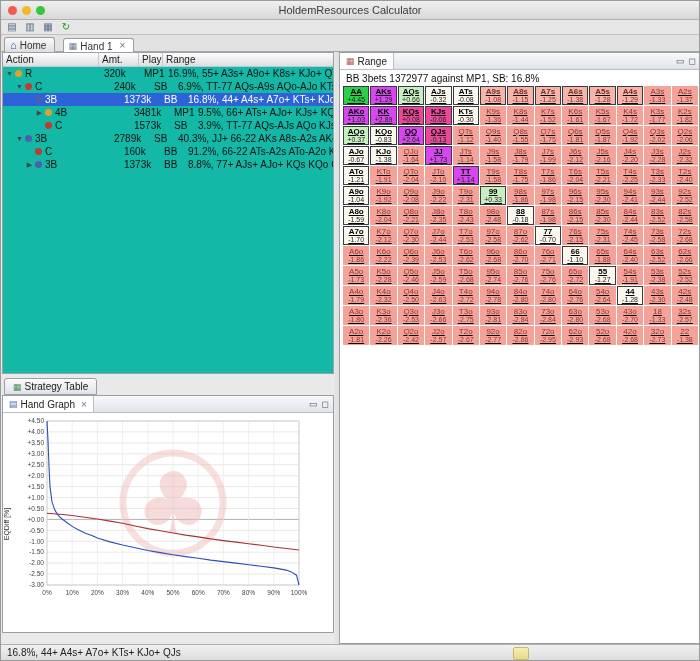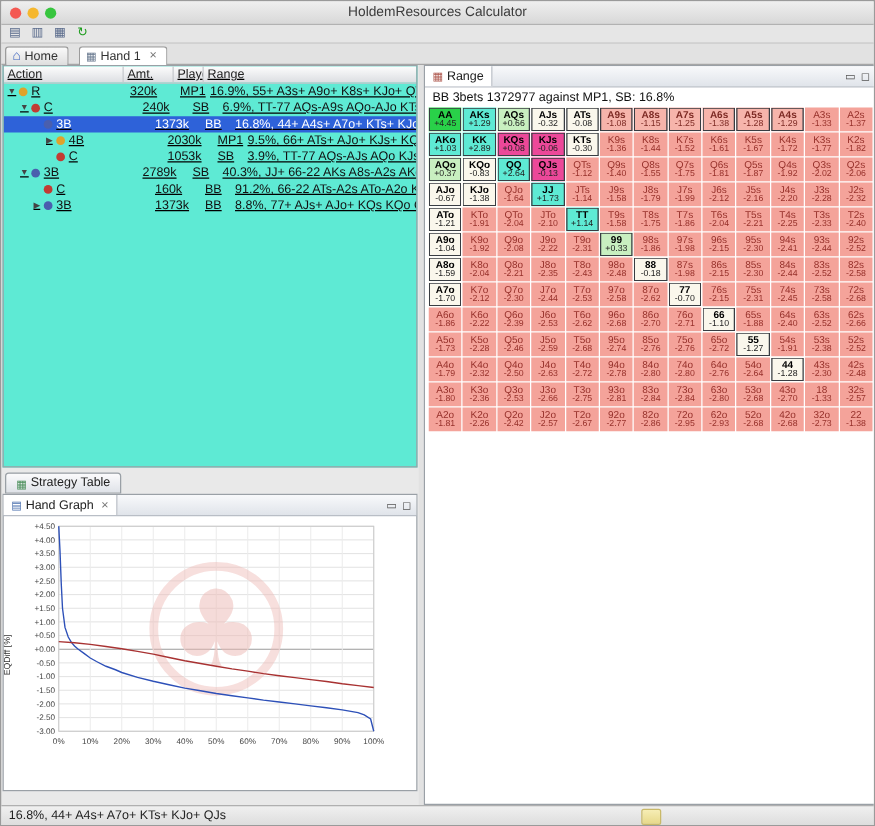--- a/index.html
+++ b/index.html
@@ -22,21 +22,21 @@
   .ticon{font-size:9px;}
   .home-ic{color:#3a62c0;font-size:11px;}
   .hand-ic{color:#6a7a90;}
   .tab .close{margin-left:4px;color:#777;font-size:10px;line-height:10px;}
   
   .content{position:absolute;top:51px;left:0;right:0;bottom:16px;}
   .left{position:absolute;left:0;top:0;width:334px;bottom:0;}
   .splitter{position:absolute;left:334px;width:4px;top:0;bottom:0;background:#e2e2e2;cursor:col-resize;}
   .right{position:absolute;left:338px;top:0;width:362px;bottom:0;background:#fff;border:1px solid #9aa0a6;box-sizing:border-box;}
   
-  .treewrap{position:absolute;left:1px;top:0;width:332px;height:322px;background:#5eead4;border:1px solid #9aa0a6;box-sizing:border-box;overflow:hidden;text-decoration:underline;}
+  .treewrap{position:absolute;left:1px;top:0;width:332px;height:322px;background:#14b8a6;border:1px solid #9aa0a6;box-sizing:border-box;overflow:hidden;}
   .thead{height:13px;display:flex;background:linear-gradient(#fdfdfd,#dcdee2);border-bottom:1px solid #c3c6ca;}
   .thc{font-size:10px;line-height:13px;padding-left:3px;color:#222;border-right:1px solid #c6c9cd;box-sizing:border-box;overflow:hidden;}
   .thc0{width:96px}.thc1{width:40px}.thc2{width:24px}.thc3{flex:1;border-right:none}
   .trow{display:flex;height:13px;line-height:13px;font-size:10px;color:#111;cursor:default;}
   .trow .ca{width:96px;flex:none;display:flex;align-items:center;overflow:hidden;}
   .trow .cb{width:40px;flex:none;overflow:hidden;white-space:nowrap;padding-left:3px;box-sizing:border-box;}
   .trow .cc{width:24px;flex:none;overflow:hidden;white-space:nowrap;padding-left:3px;box-sizing:border-box;}
   .trow .cd{flex:1;overflow:hidden;white-space:nowrap;padding-left:3px;box-sizing:border-box;}
   .trow .arrow{width:9px;flex:none;font-size:7px;color:#444;text-align:center;}
   .trow.sel{color:#fff;}
@@ -53,33 +53,33 @@
   .rg-ic{color:#b05a50;font-size:9px;}
   .ptab .close{margin-left:3px;color:#777;font-size:10px;}
   .winbtns{position:absolute;right:4px;top:0;height:16px;display:flex;align-items:center;gap:4px;font-size:9px;color:#555;}
   .gpanel{position:absolute;left:1px;top:343px;width:332px;height:238px;background:#fff;border:1px solid #9aa0a6;box-sizing:border-box;}
   .chart{position:relative;height:221px;overflow:hidden;}
   .ylab{position:absolute;left:-13px;top:50%;transform:translateY(-50%) rotate(-90deg);font-size:7px;color:#333;white-space:nowrap;}
   .chart svg{position:absolute;left:8px;top:2px;}
   .xlab{position:absolute;left:8px;top:192px;width:300px;text-align:center;font-size:7.5px;color:#333;}
   
   .rtitle{position:absolute;top:20px;left:6px;font-size:10px;color:#111;}
-  .grid{position:absolute;top:33px;left:3px;width:355px;display:grid;grid-template-columns:repeat(13,1fr);gap:1px;}
+  .grid{position:absolute;top:33px;left:3px;width:355px;display:grid;grid-template-columns:repeat(13,1fr);gap:1px;text-decoration:underline;}
   .cell{height:19px;display:flex;flex-direction:column;align-items:center;justify-content:center;cursor:default;}
   .cell .h{font-size:8px;line-height:9px;font-weight:bold;color:#000;}
   .cell .v{font-size:7px;line-height:8px;color:#222;}
   .cell.g3,.cell.g2,.cell.g1,.cell.g0,.cell.w,.cell.wp{box-shadow:inset 0 0 0 1px #383c42;}
   .cell.p .h{font-weight:normal;color:#96302a;}
   .cell.p .v{color:#96302a;}
   .cell.wp .h,.cell.wp .v{color:#7d2a24;}
   
   .statusbar{position:absolute;bottom:0;left:0;right:0;height:16px;background:linear-gradient(#f0f0f0,#dddddd);border-top:1px solid #b0b0b0;font-size:10px;line-height:15px;color:#222;padding-left:6px;box-sizing:border-box;}
   .sicon{position:absolute;left:512px;top:2px;width:14px;height:11px;background:linear-gradient(#f6edb5,#e7d98a);border:1px solid #c9b969;border-radius:2px;}
 </style>
-<style>.cell.g3{background:#29d149}.cell.g2{background:#5eead4}.cell.g1{background:#c8efc0}.cell.g0{background:#ec4899}.cell.w{background:#faf7ec}.cell.wp{background:#f6b4ab}.cell.p{background:#f4a39a}.trow.sel{background:#2e62d9}</style></head>
+<style>.cell.g3{background:#29d149}.cell.g2{background:#d946ef}.cell.g1{background:#c8efc0}.cell.g0{background:#ec4899}.cell.w{background:#faf7ec}.cell.wp{background:#f6b4ab}.cell.p{background:#f4a39a}.trow.sel{background:#2e62d9}</style></head>
 <body>
 
 <div class="window">
 
   <div class="titlebar">
     <span class="tl red"></span>
     <span class="tl yellow"></span>
     <span class="tl green"></span>
     <span class="title">HoldemResources Calculator</span>
   </div>
@@ -143,31 +143,31 @@
               <div class="cb">1373k</div>
               <div class="cc">BB</div>
               <div class="cd">16.8%, 44+ A4s+ A7o+ KTs+ KJo+ QJs</div>
             </div>
             <div class="trow">
               <div class="ca" style="padding-left: 32px;">
                 <span class="arrow">▶</span>
                 <span class="dot" style="background: rgb(223, 163, 43);"></span>
                 <span>4B</span>
               </div>
-              <div class="cb">2030k</div>
+              <div class="cb">3481k</div>
               <div class="cc">MP1</div>
               <div class="cd">9.5%, 66+ ATs+ AJo+ KJs+ KQo</div>
             </div>
             <div class="trow">
               <div class="ca" style="padding-left: 32px;">
                 <span class="arrow"></span>
                 <span class="dot" style="background: rgb(194, 59, 51);"></span>
                 <span>C</span>
               </div>
-              <div class="cb">1053k</div>
+              <div class="cb">1573k</div>
               <div class="cc">SB</div>
               <div class="cd">3.9%, TT-77 AQs-AJs AQo KJs+</div>
             </div>
             <div class="trow">
               <div class="ca" style="padding-left: 12px;">
                 <span class="arrow">▼</span>
                 <span class="dot" style="background: rgb(74, 95, 174);"></span>
                 <span>3B</span>
               </div>
               <div class="cb">2789k</div>

